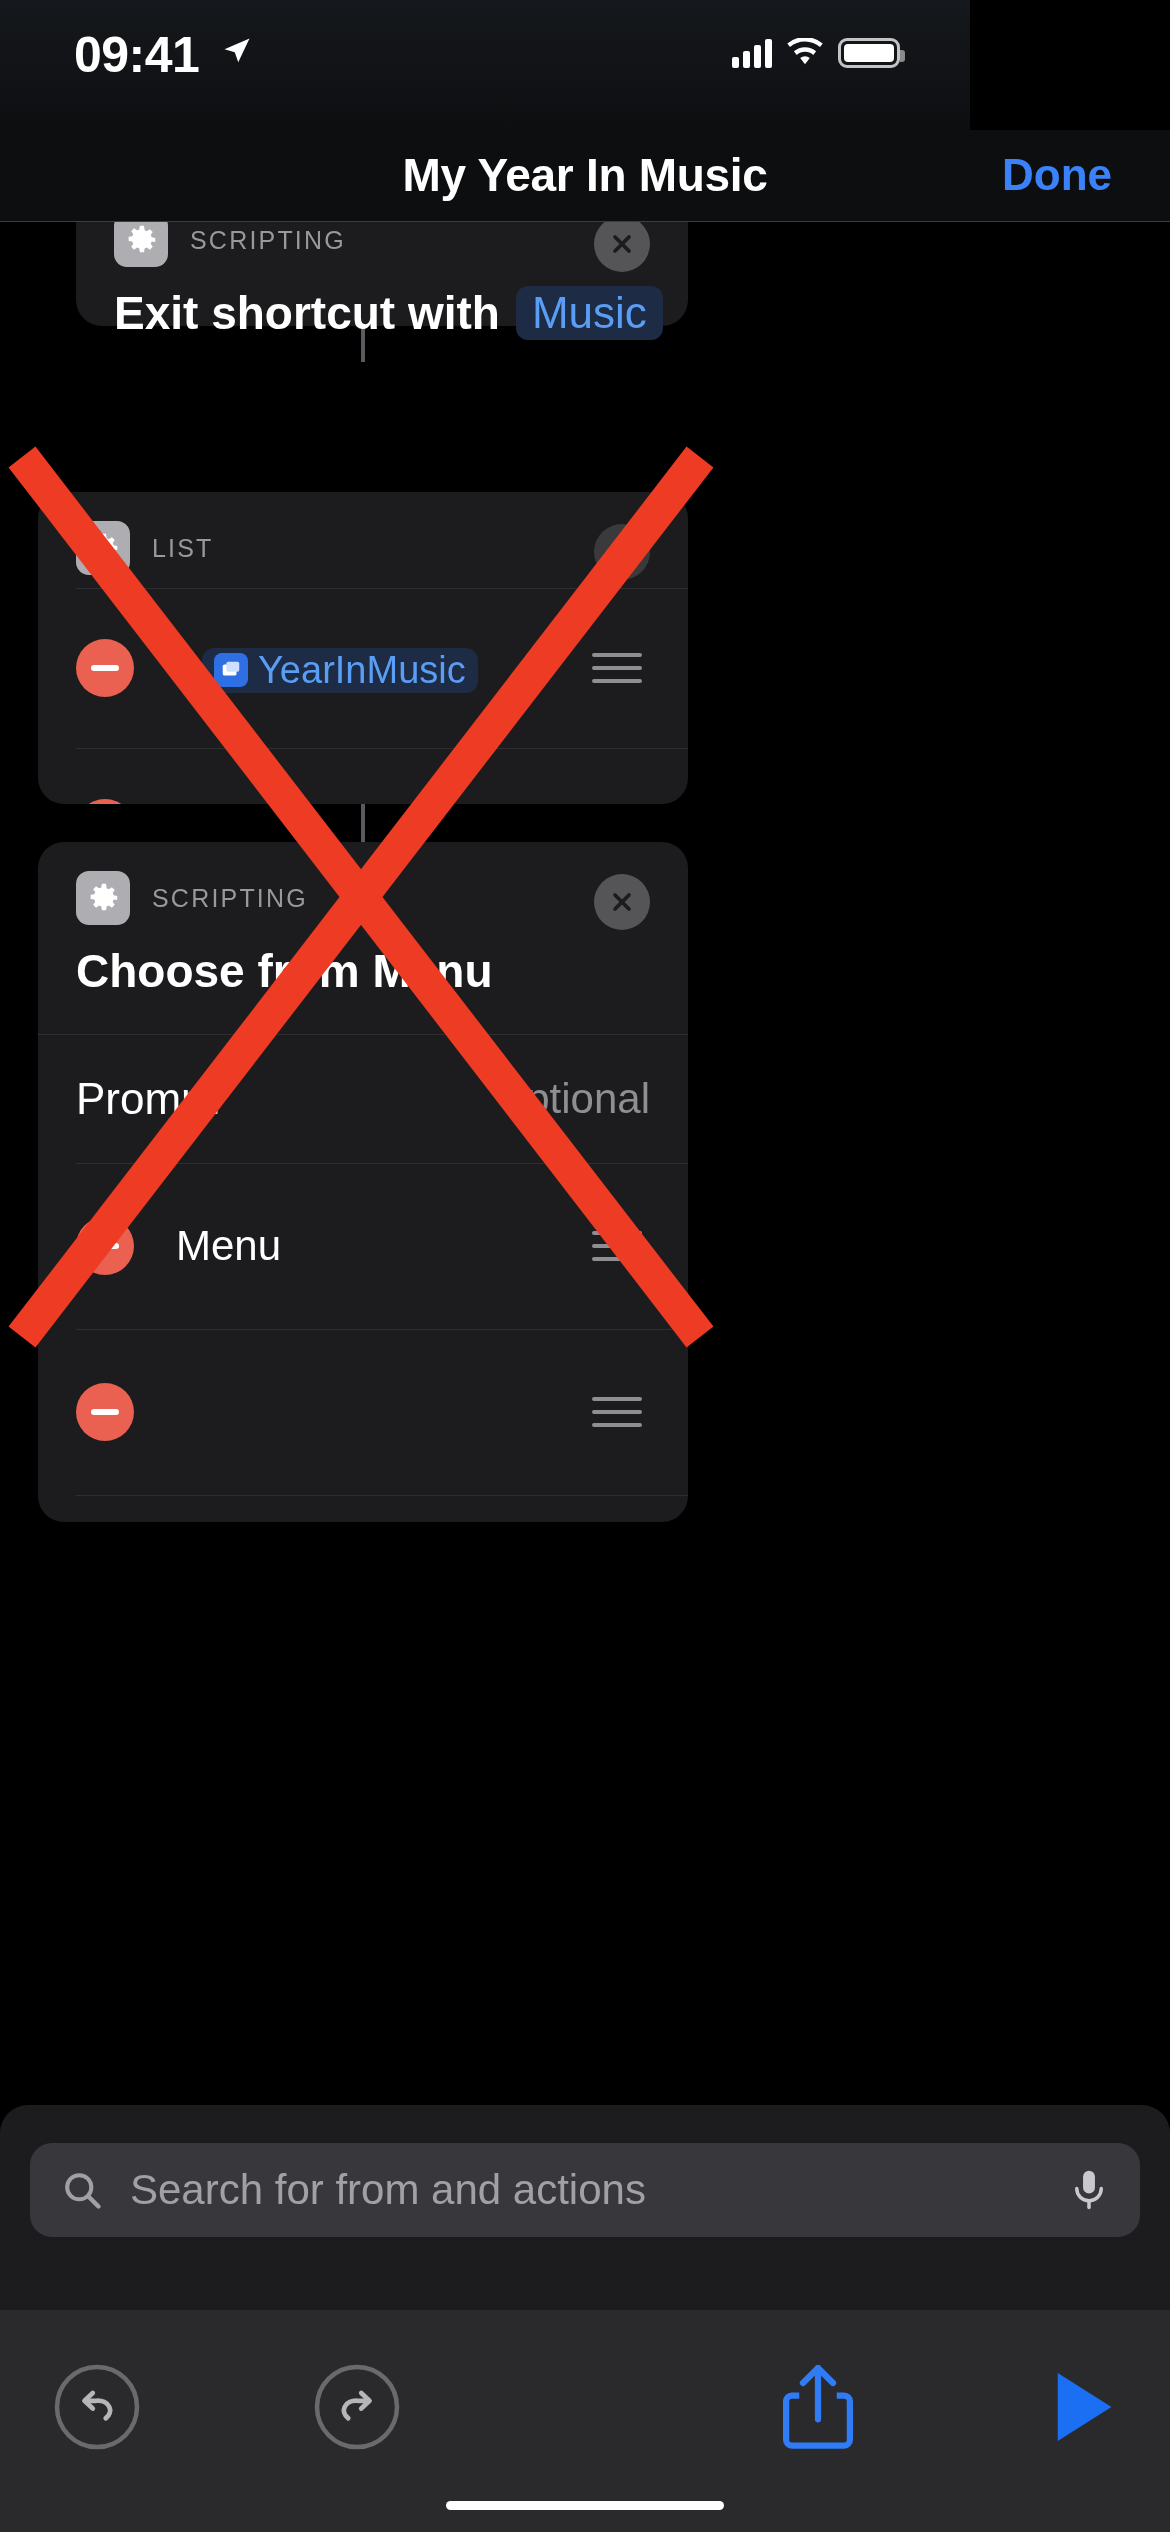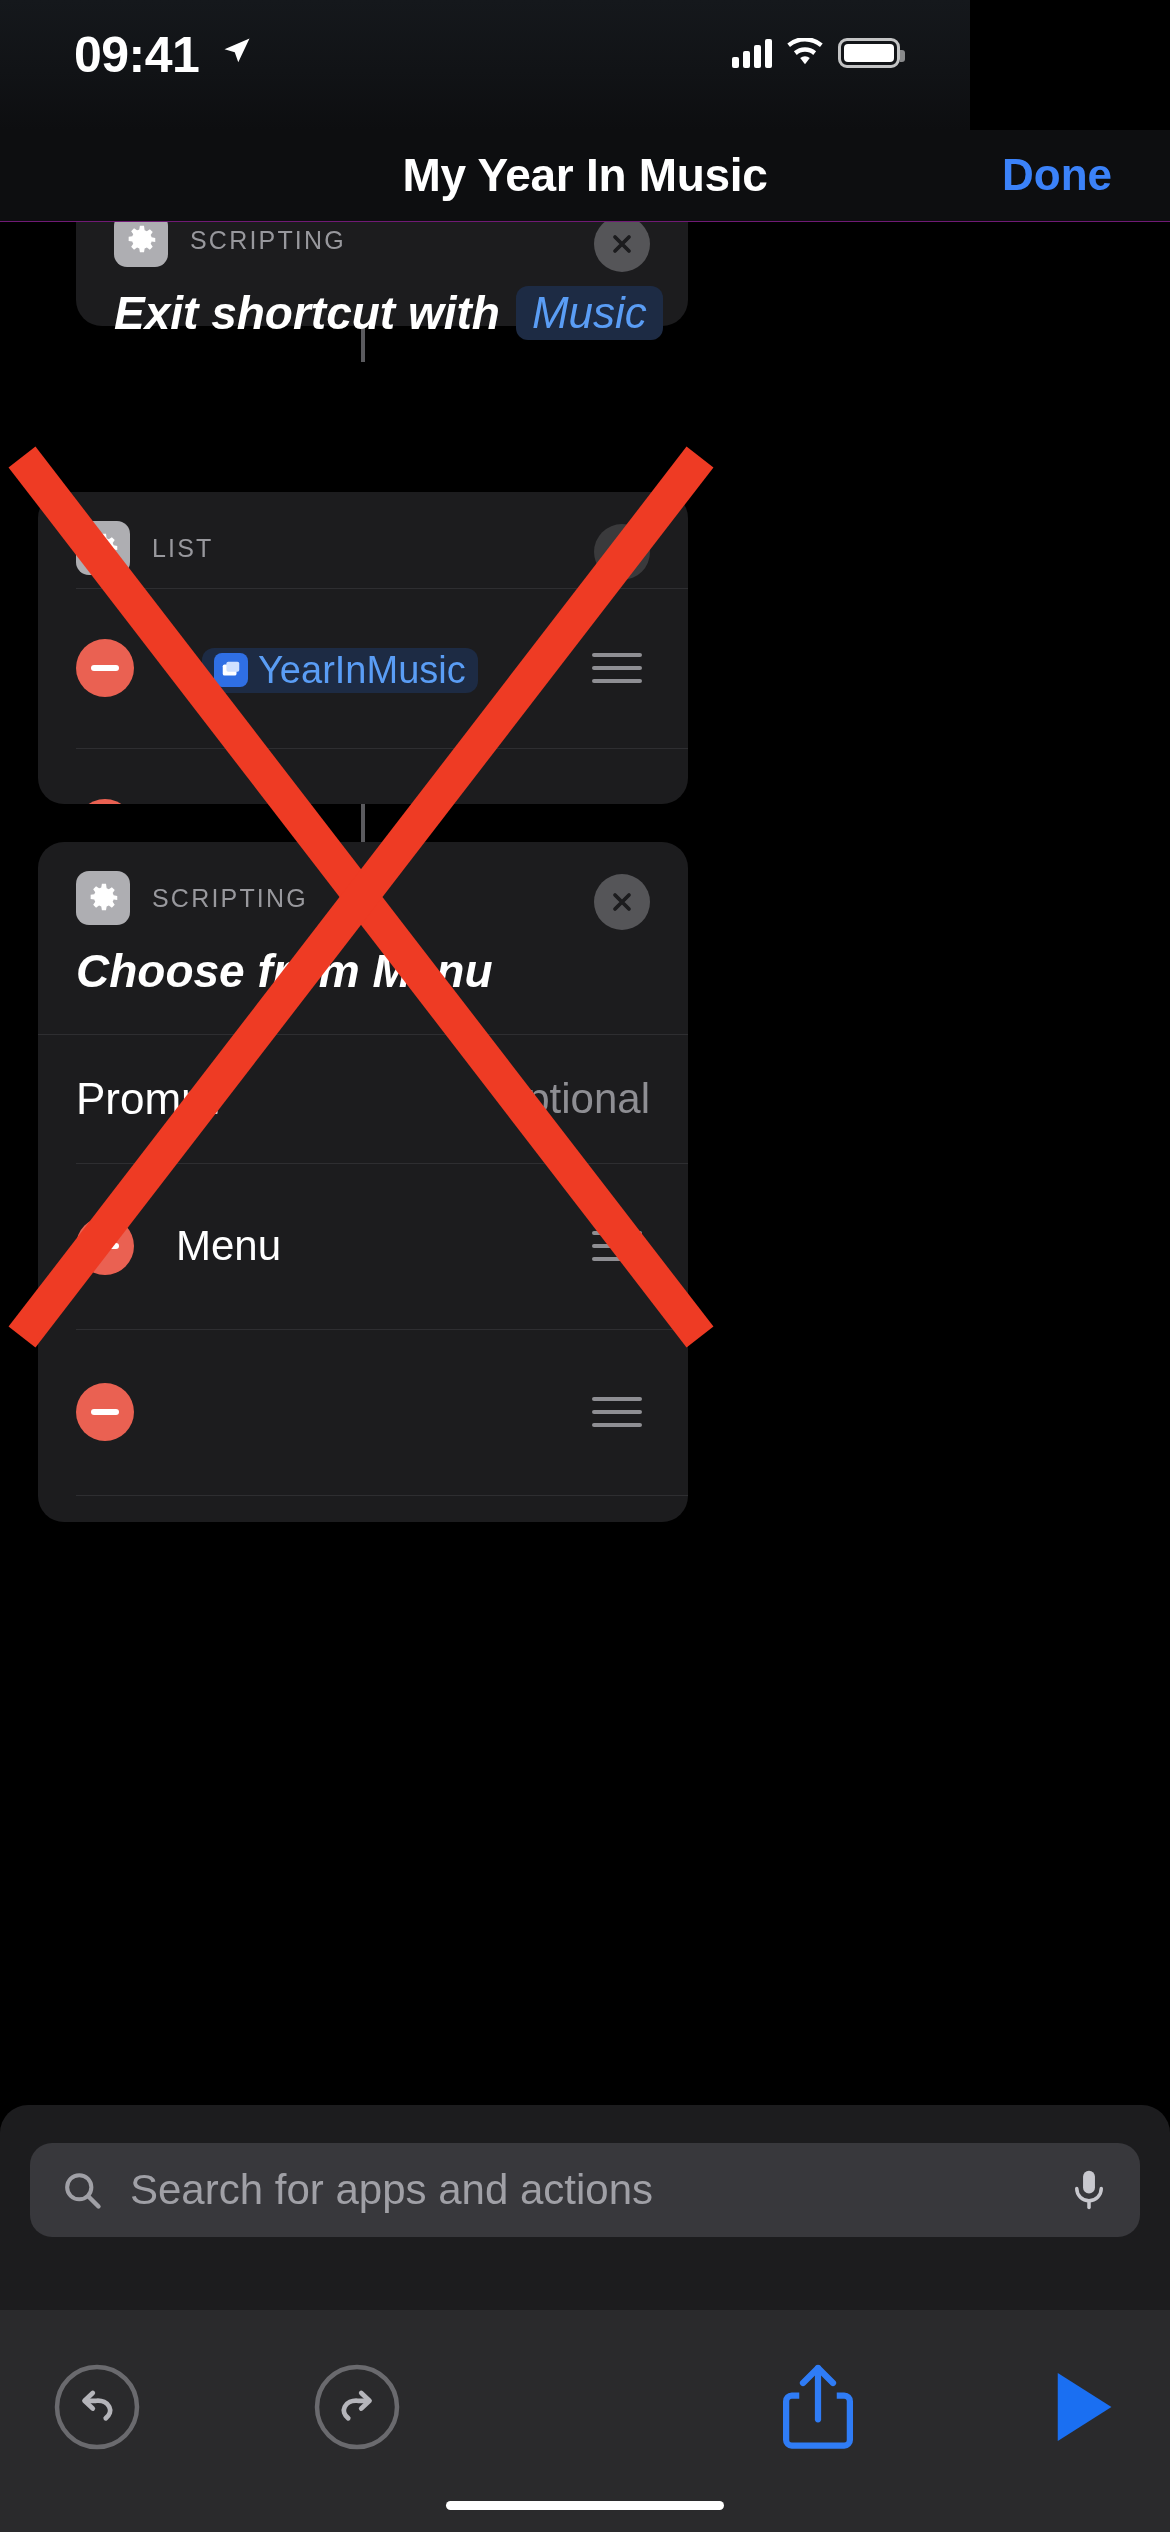--- a/index.html
+++ b/index.html
@@ -91,21 +91,21 @@
     color: #98989d; font-size: 25px; letter-spacing: 2.2px; font-weight: 400;
   }
   .close-btn {
     position: absolute; right: 38px; top: 32px;
     width: 56px; height: 56px; border-radius: 50%;
     background: #555558; display:flex;align-items:center;justify-content:center;
   }
   .action-title {
     padding: 16px 38px 32px 38px;
     color: #fff; font-size: 46px; font-weight: 600;
-    display: flex; align-items: flex-start; gap: 16px; white-space: nowrap; font-style: italic;
+    display: flex; align-items: flex-start; gap: 16px; white-space: nowrap;
   }
   .token {
     display: inline-flex; align-items: center; gap: 10px;
     background: #1d2b44; color: #5a9df5;
     border-radius: 12px; padding: 2px 16px;
     font-size: 44px; font-weight: 500;
   }
   .token.small { font-size: 38px; padding: 1px 12px; }
   .tok-ico { width: 34px; height: 34px; border-radius: 8px; background:#2f6fe4;
     display:flex;align-items:center;justify-content:center; flex:none; }
@@ -338,21 +338,21 @@
     </div>
 
   </div>
 
   <div id="searchbar-wrap">
     <div id="searchbar">
       <svg width="44" height="44" viewBox="0 0 24 24">
         <circle cx="10.5" cy="10.5" r="6.6" fill="none" stroke="#a0a0a6" stroke-width="2.2"></circle>
         <path d="M15.4 15.4L21 21" stroke="#a0a0a6" stroke-width="2.4" stroke-linecap="round"></path>
       </svg>
-      <span id="search-placeholder">Search for apps and actions</span>
+      <span id="search-placeholder">Search for from and actions</span>
       <svg width="42" height="48" viewBox="0 0 24 26">
         <rect x="8.6" y="2" width="6.8" height="13" rx="3.4" fill="#c8c8ce"></rect>
         <path d="M5 12.2a7 7 0 0 0 14 0" fill="none" stroke="#c8c8ce" stroke-width="2" stroke-linecap="round"></path>
         <path d="M12 19.2V23" stroke="#c8c8ce" stroke-width="2" stroke-linecap="round"></path>
       </svg>
     </div>
   </div>
 
   <div id="toolbar">
     <svg class="tb-btn" id="undo-btn" width="90" height="90" viewBox="0 0 36 36">

